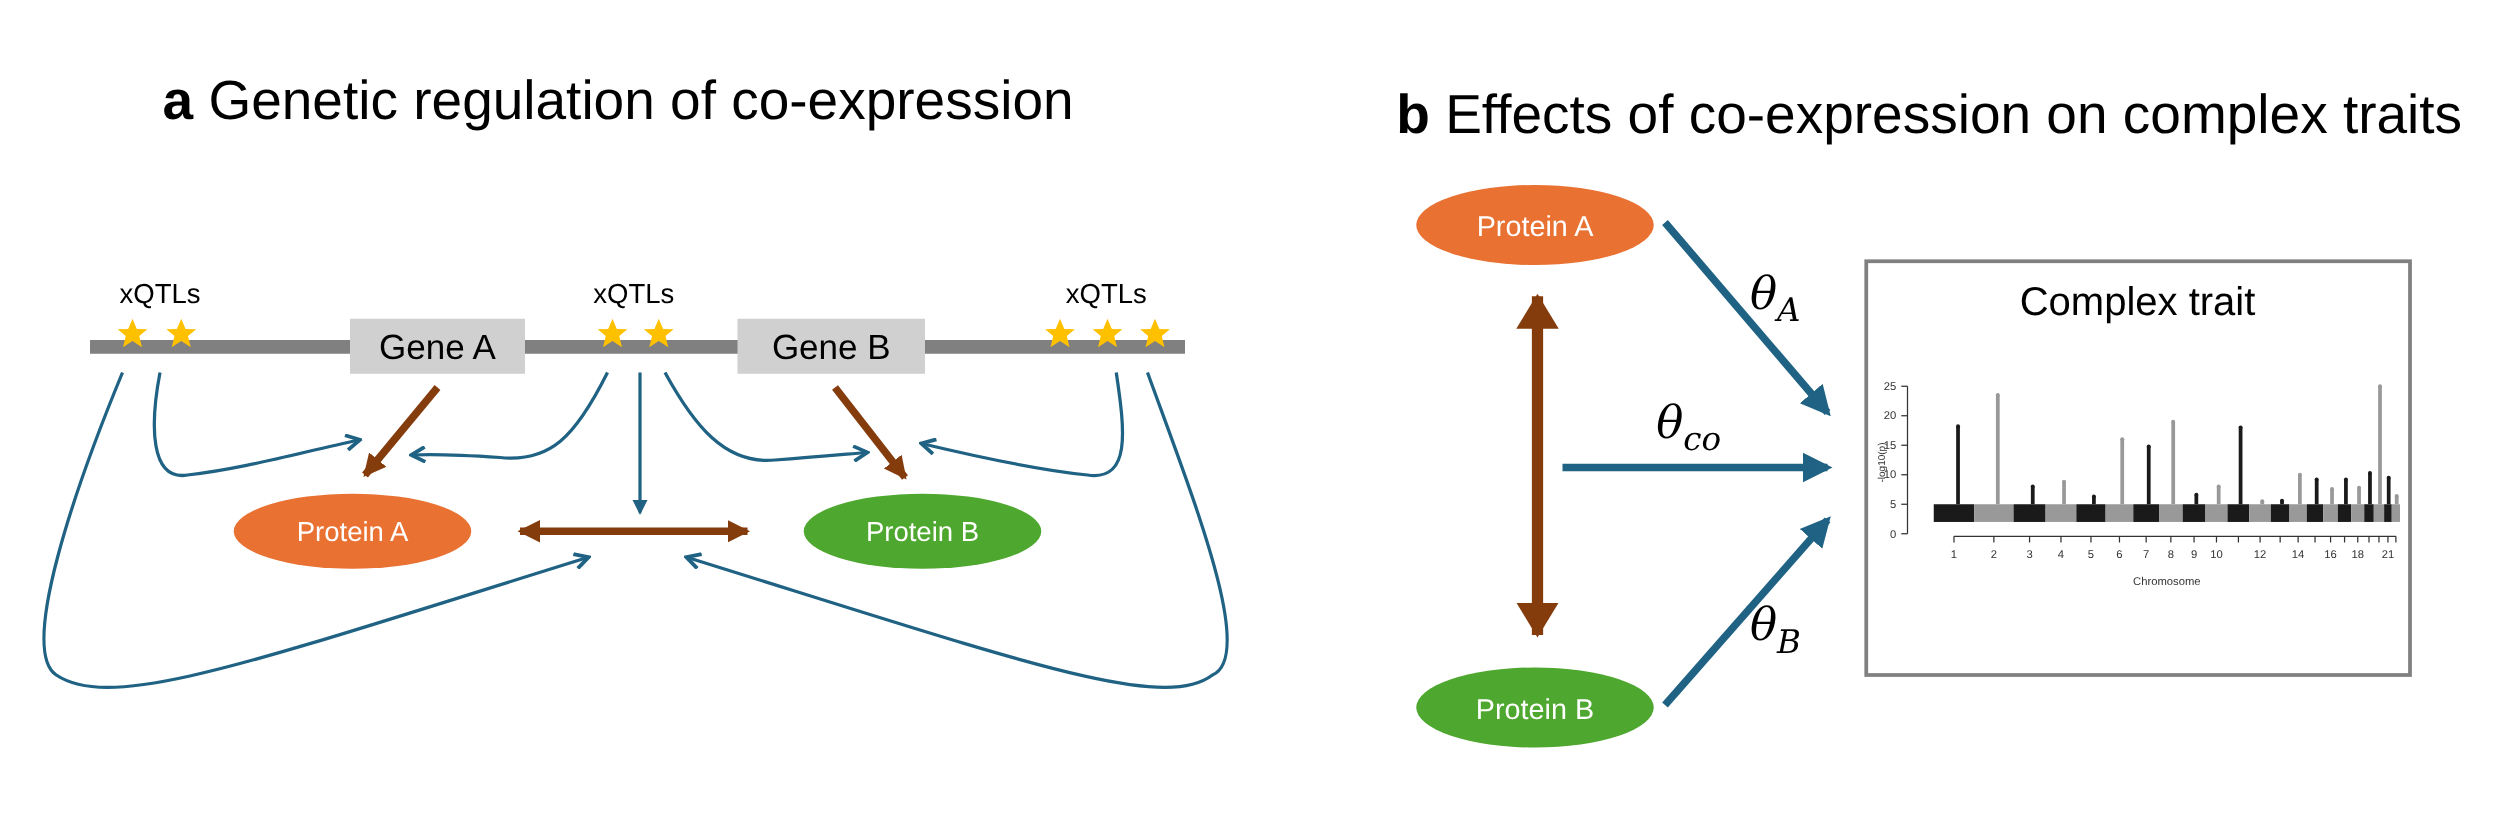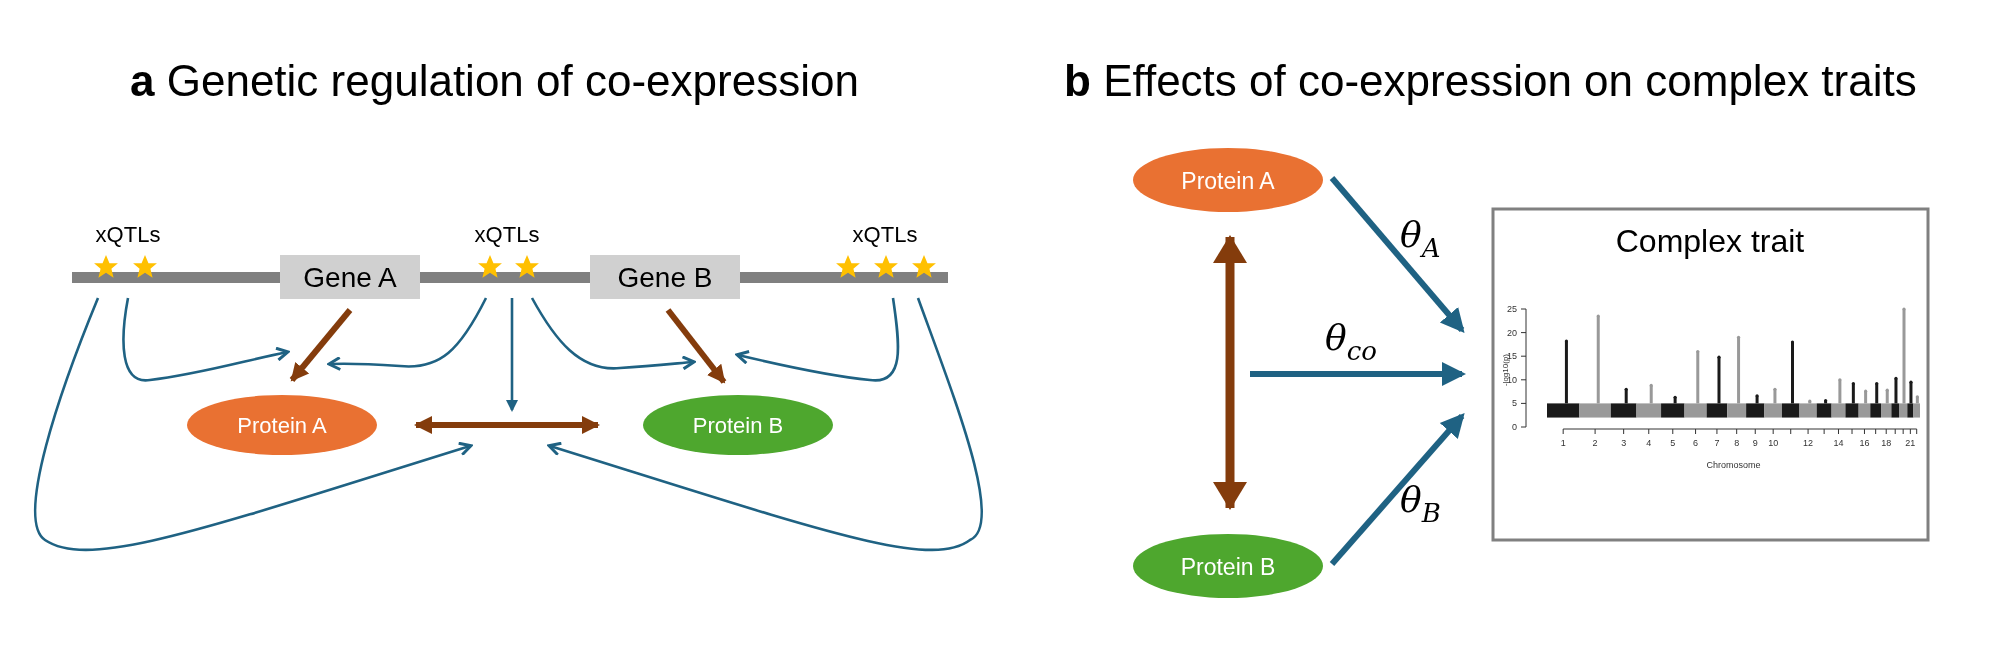--- a/index.html
+++ b/index.html
@@ -10,21 +10,21 @@
   .lbl{font-family:"Liberation Sans",sans-serif;}
   .math{font-family:"DejaVu Serif",serif;font-style:italic;}
 </style>
 </head>
 <body>
 
 <div class="title" style="left:130px;text-align:center;">
   <b>a</b>
   <span>Genetic regulation of co-expression</span>
 </div>
-<div class="title" style="left:1064px;">
+<div class="title" style="left:1117px;margin-top:11px;">
   <b>b</b>
   <span>Effects of co-expression on complex traits</span>
 </div>
 
 <svg width="2000" height="662" viewBox="0 0 2000 662">
   <defs>
     <marker id="openBlue" markerWidth="14" markerHeight="14" refX="11" refY="7" orient="auto" markerUnits="userSpaceOnUse">
       <path d="M1,1 L12,7 L1,13" fill="none" stroke="#1F6283" stroke-width="3"></path>
     </marker>
     <marker id="solidBlueSmall" markerWidth="14" markerHeight="14" refX="10" refY="7" orient="auto" markerUnits="userSpaceOnUse">

